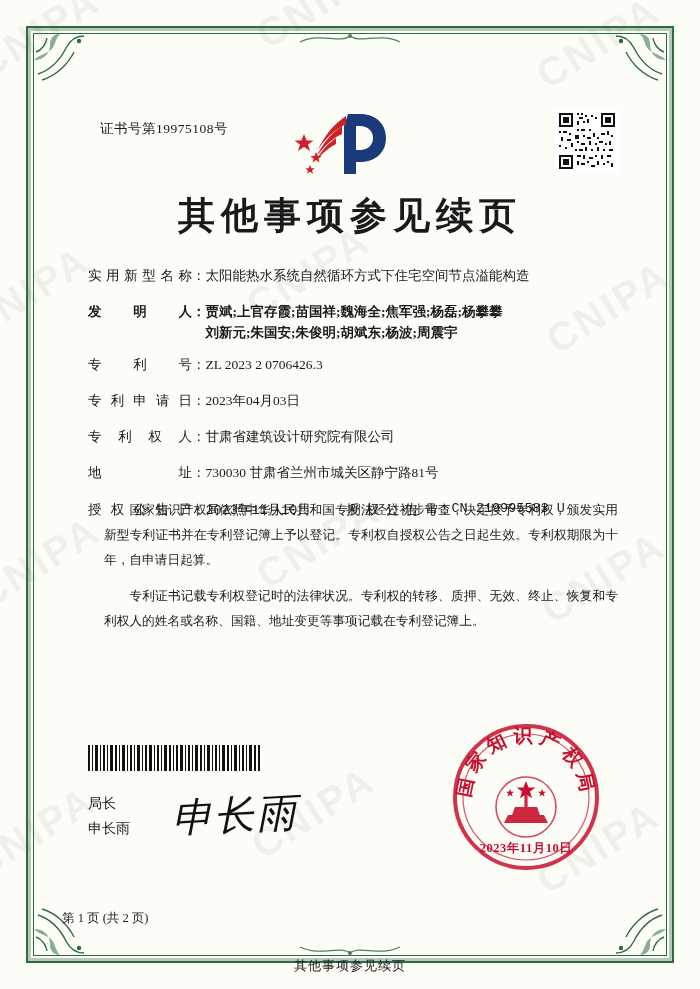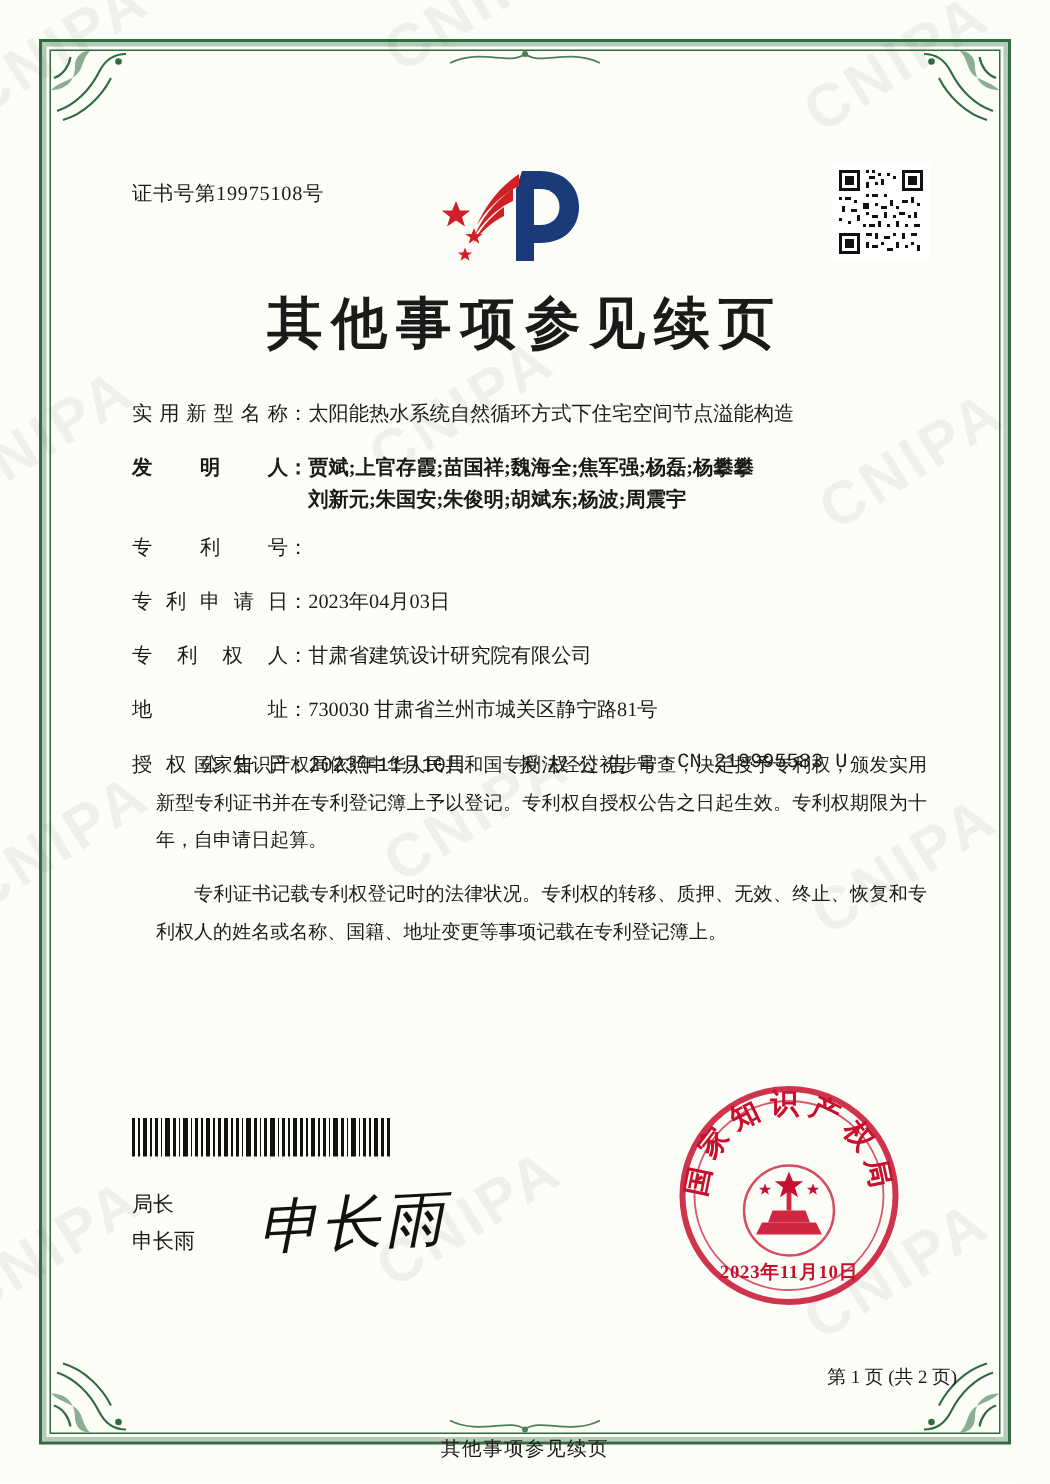--- a/index.html
+++ b/index.html
@@ -91,21 +91,21 @@
   .content {
     position: absolute;
     left: 62px;
     top: 66px;
     right: 62px;
     bottom: 60px;
   }
 
   .cert-no {
     position: absolute;
-    left: 26px;
+    left: 38px;
     top: 54px;
     font-size: 13.5px;
     letter-spacing: .5px;
   }
 
   .qr {
     position: absolute;
     right: 18px;
     top: 42px;
     width: 66px;
@@ -242,21 +242,21 @@
     color: #c8102e;
     font-weight: bold;
     letter-spacing: .5px;
   }
 
   .page-num {
     position: absolute;
     left: 0;
     right: 0;
     bottom: 2px;
-    text-align: right;
+    text-align: left;
     font-size: 12.5px;
   }
 
   .footnote {
     position: absolute;
     left: 0;
     right: 0;
     bottom: 14px;
     text-align: center;
     font-size: 13px;
@@ -444,20 +444,21 @@
         <span class="colon">：</span>
         <span class="val">
           <span class="line2">贾斌;上官存霞;苗国祥;魏海全;焦军强;杨磊;杨攀攀</span>
           <span class="line2">刘新元;朱国安;朱俊明;胡斌东;杨波;周震宇</span>
         </span>
       </div>
 
       <div class="row">
         <span class="lbl">专利号</span>
         <span class="colon">：</span>
+        <span class="val">ZL 2023 2 0706426.3</span>
       </div>
 
       <div class="row" style="margin-top:14px;">
         <span class="lbl">专利申请日</span>
         <span class="colon">：</span>
         <span class="val">2023年04月03日</span>
       </div>
 
       <div class="row" style="margin-top:14px;">
         <span class="lbl">专利权人</span>

